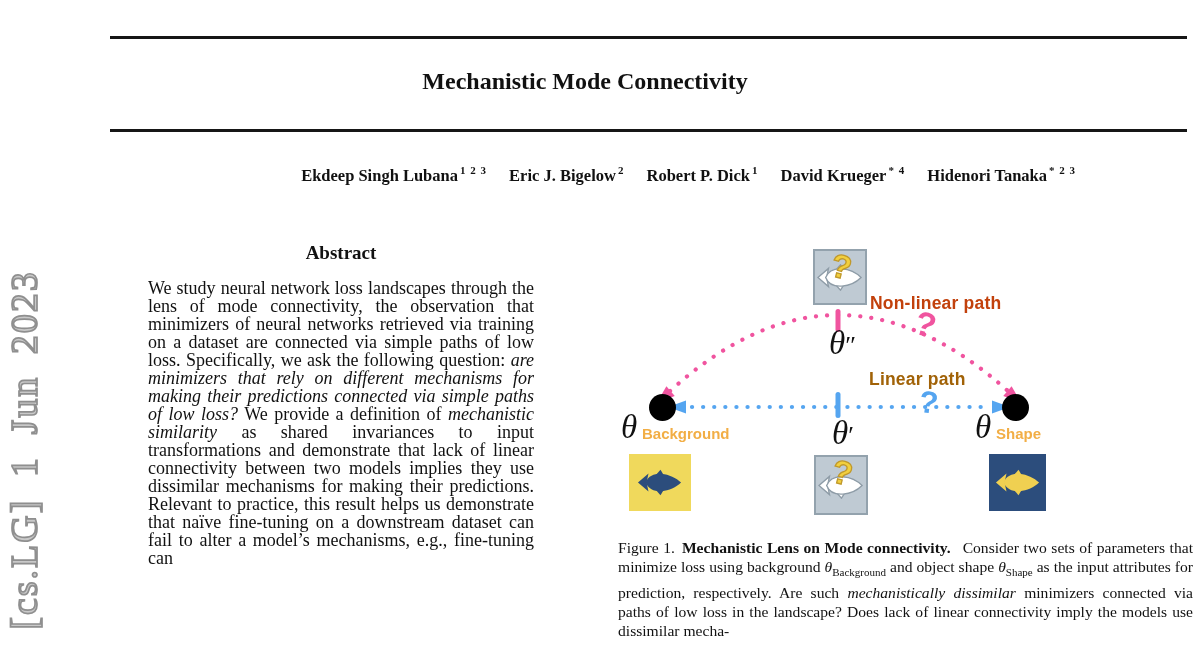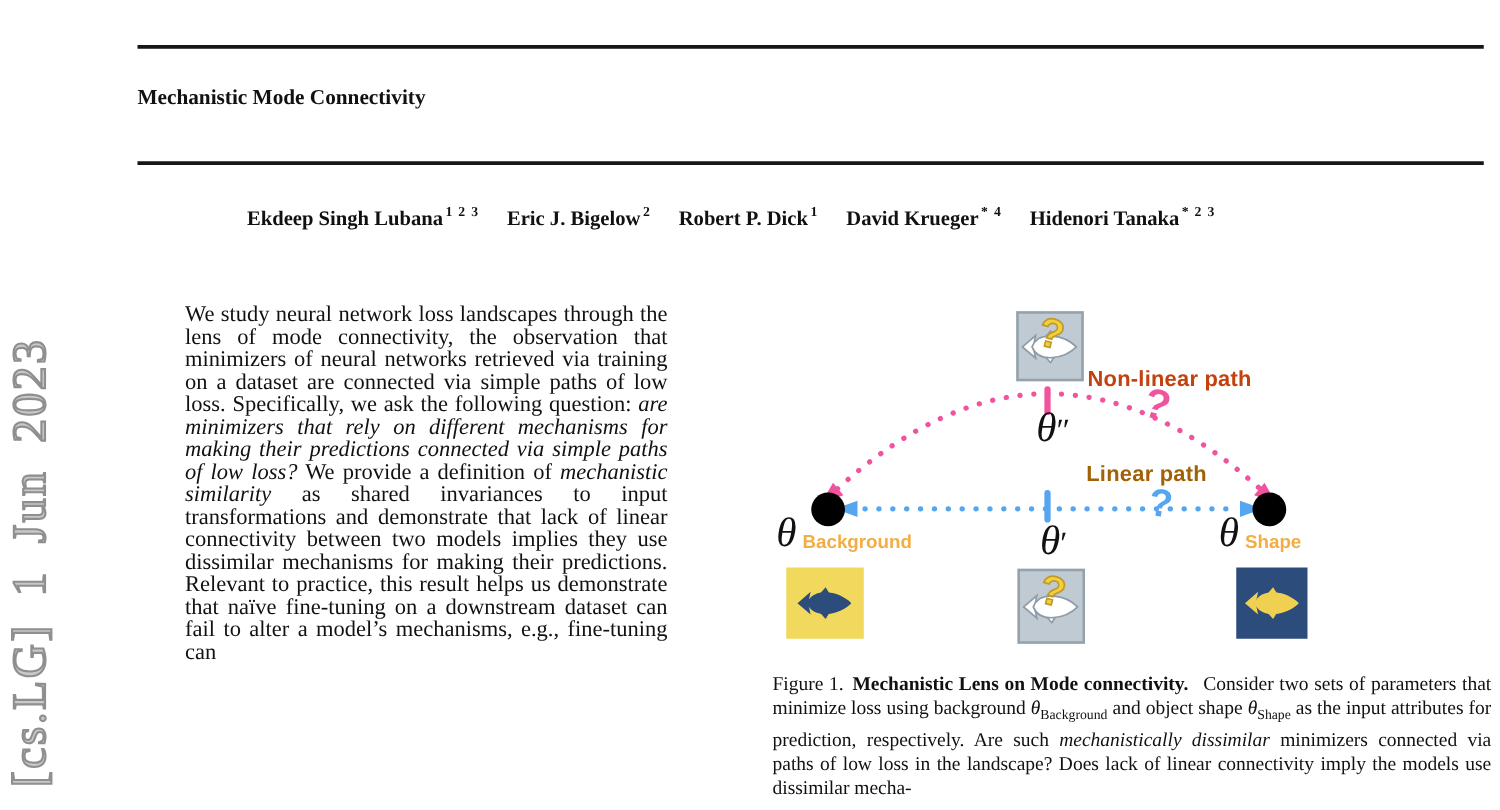--- a/index.html
+++ b/index.html
@@ -10,24 +10,24 @@
   .arxiv-stamp{position:absolute;left:-193px;top:425px;width:440px;height:50px;
     transform:rotate(-90deg);text-align:center;
     font-family:"Liberation Serif", serif;font-size:38px;letter-spacing:2px;word-spacing:10px;
     color:#c9c9c9;-webkit-text-stroke:1.7px #8f8f8f;white-space:nowrap;}
 
   
   .rule{position:absolute;left:110px;width:1077px;height:3px;background:#161616;}
   .rule-top{top:36px;}
   .rule-mid{top:129px;}
 
-  .title{position:absolute;left:110px;top:68px;width:950px;margin:0;
-    font-size:17px;font-weight:bold;}
+  .title{position:absolute;left:110px;top:68px;width:950px;margin:0;text-align:center;
+    font-size:24px;font-weight:bold;}
 
-  .authors{position:absolute;left:85px;top:164px;width:1000px;text-align:center;
+  .authors{position:absolute;left:85px;top:164px;width:1000px;text-align:right;
     font-size:16.5px;font-weight:bold;white-space:nowrap;}
   .author{margin:0 9px;}
   .author sup{font-size:11px;font-weight:bold;letter-spacing:1px;margin-left:2px;}
 
   
   .abstract-col{position:absolute;left:148px;top:242px;width:386px;}
   .abstract-heading{text-align:center;font-size:19px;font-weight:bold;margin-bottom:15px;}
   .abstract-body{margin:0;text-align:justify;font-size:18px;line-height:18px;}
 
   
@@ -106,20 +106,21 @@
 
   <div class="authors">
     <span class="author"><span>Ekdeep Singh Lubana</span><sup>1 2 3</sup></span>
     <span class="author"><span>Eric J. Bigelow</span><sup>2</sup></span>
     <span class="author"><span>Robert P. Dick</span><sup>1</sup></span>
     <span class="author"><span>David Krueger</span><sup>* 4</sup></span>
     <span class="author"><span>Hidenori Tanaka</span><sup>* 2 3</sup></span>
   </div>
 
   <div class="abstract-col">
+    <div class="abstract-heading">Abstract</div>
     <p class="abstract-body"><span>We study neural network loss landscapes through the lens of mode connectivity, the observation that minimizers of neural networks retrieved via training on a dataset are connected via simple paths of low loss. Specifically, we ask the following question: </span><i>are minimizers that rely on different mechanisms for making their predictions connected via simple paths of low loss?</i><span> We provide a definition of </span><i>mechanistic similarity</i><span> as shared invariances to input transformations and demonstrate that lack of linear connectivity between two models implies they use dissimilar mechanisms for making their predictions. Relevant to practice, this result helps us demonstrate that naïve fine-tuning on a downstream dataset can fail to alter a model’s mechanisms, e.g., fine-tuning can</span></p>
   </div>
 
   <div class="figure">
 
     <svg class="fig-paths" viewBox="0 0 578 288">
 
       <path d="M52 146 Q220 -6 390 146" fill="none" stroke="#f0549f" stroke-width="4.2" stroke-linecap="round" stroke-dasharray="0.1 11"></path>
       <path d="M12 0 L-6 -6.5 L-6 6.5 Z" fill="#f0549f" transform="translate(48,150) rotate(140)"></path>
       <path d="M12 0 L-6 -6.5 L-6 6.5 Z" fill="#f0549f" transform="translate(394,150) rotate(40)"></path>

